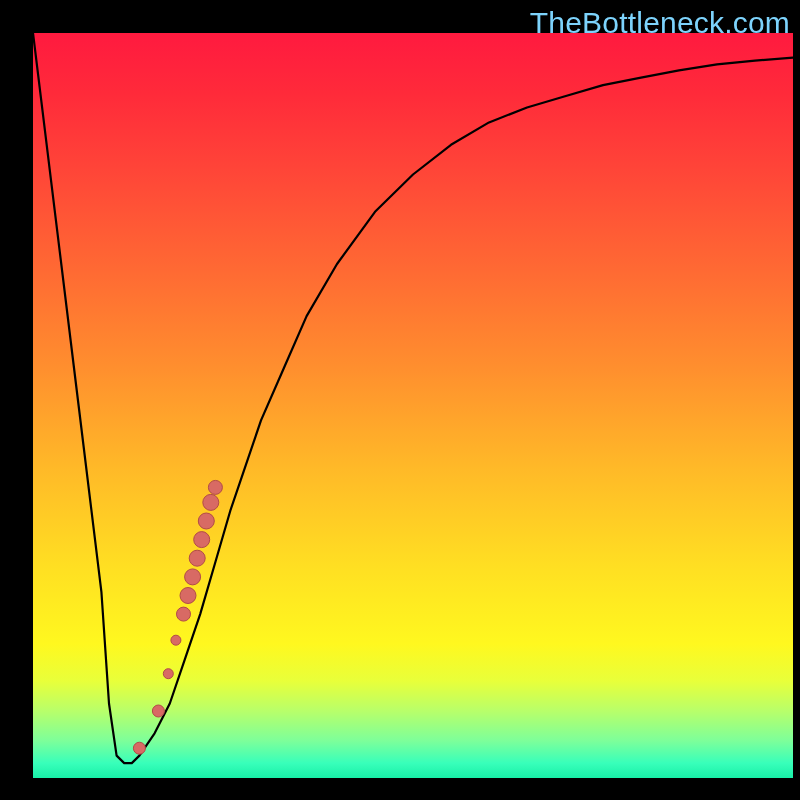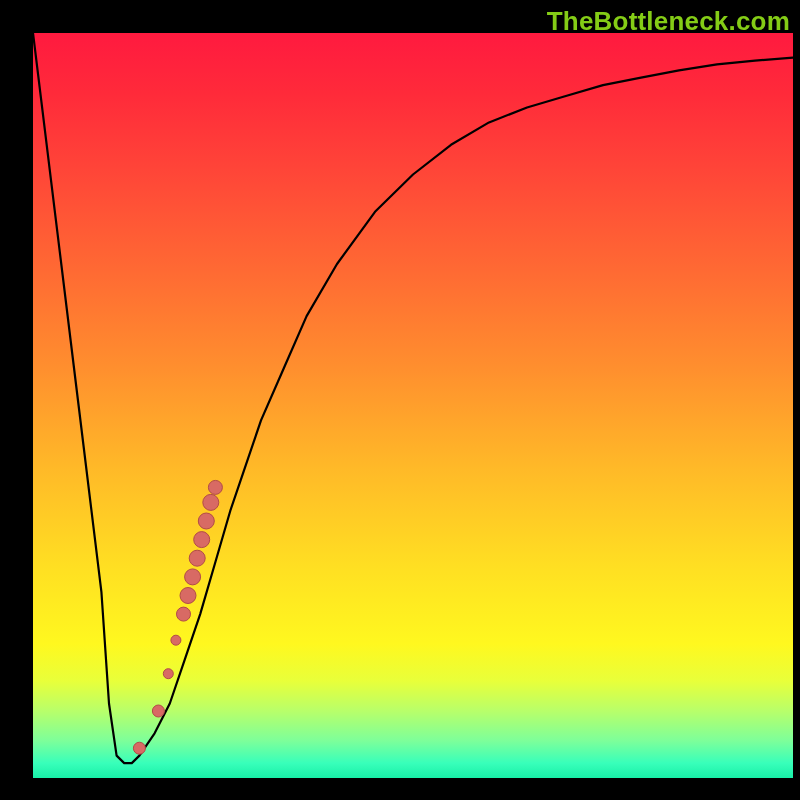--- a/index.html
+++ b/index.html
@@ -45,24 +45,24 @@
     );
   }
   svg.curve {
     position: absolute;
     inset: 0;
   }
   .watermark {
     position: absolute;
     top: 6px;
     right: 10px;
-    color: #84cc16;
-    font-size: 26px;
+    color: #7dd3fc;
+    font-size: 30px;
     letter-spacing: 0.2px;
-    font-weight: 700;
+    font-weight: 400;
   }
 </style>
 </head>
 <body>
 
 <div class="frame">
 
   <div class="plot">
     <div class="gradient-bg"></div>
 

